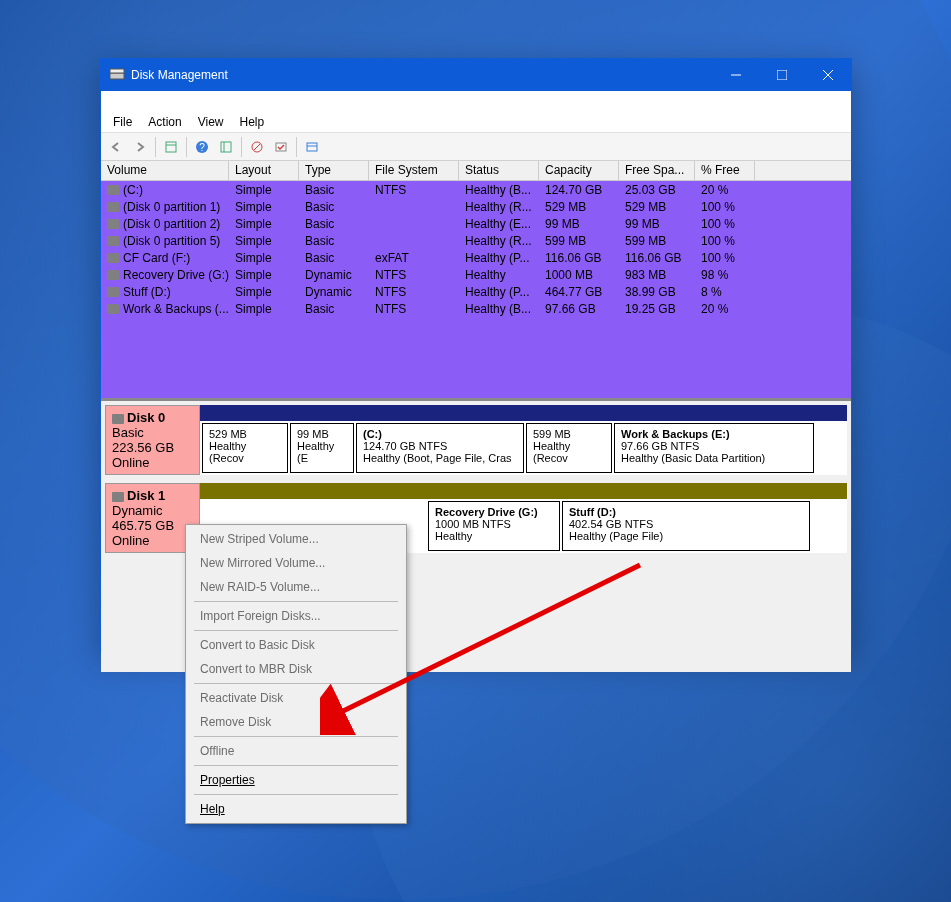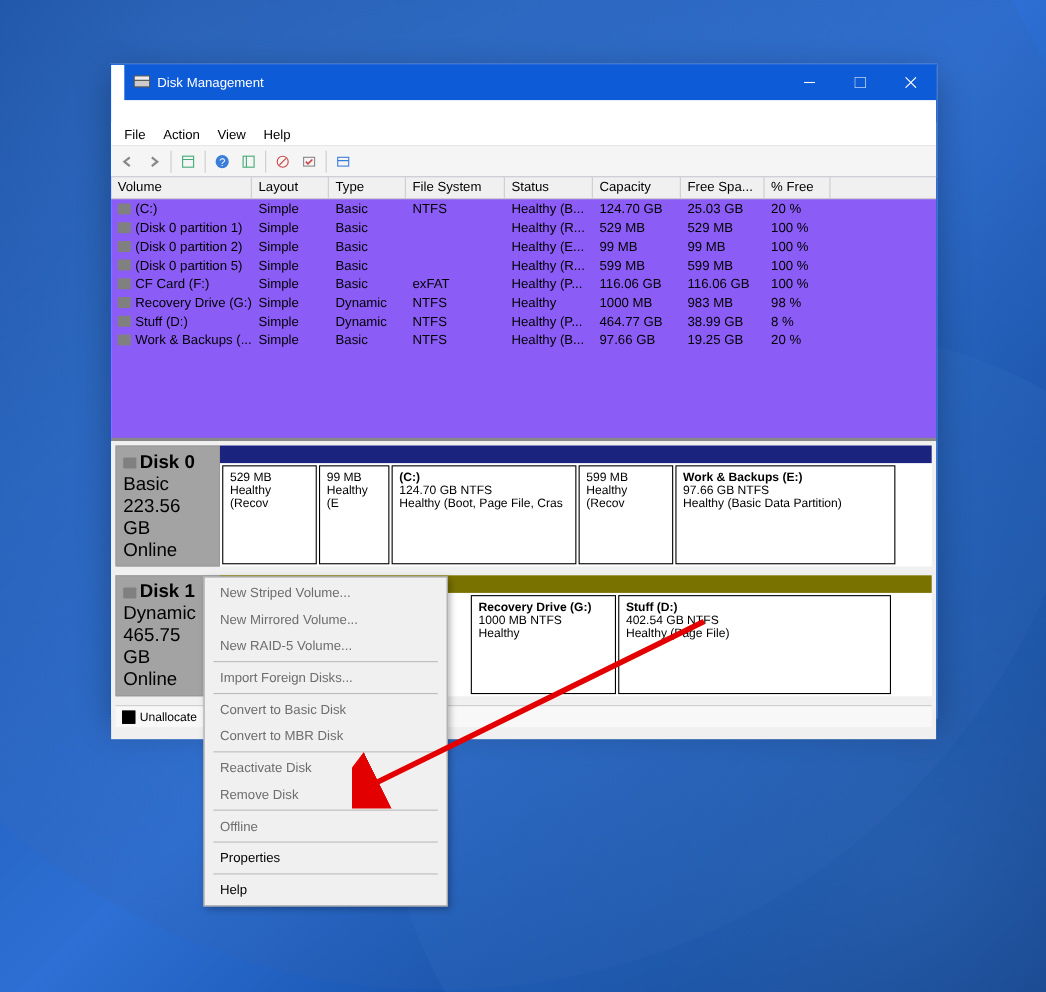--- a/index.html
+++ b/index.html
@@ -1,52 +1,52 @@
 <!DOCTYPE html>
 <html><head>
 <meta charset="utf-8">
 <style>
 * { margin: 0; padding: 0; box-sizing: border-box; font-family: 'Segoe UI', Tahoma, sans-serif; }
 body { width: 951px; height: 902px; background: linear-gradient(135deg, #0a3d91 0%, #1e5bb8 25%, #2d6fd4 50%, #1450a8 75%, #083072 100%); position: relative; overflow: hidden; }
 .bg-swirl { position: absolute; width: 1200px; height: 1200px; border-radius: 50%; background: radial-gradient(ellipse at 30% 30%, rgba(80,140,220,0.4), rgba(20,60,140,0.2)); top: -300px; left: -200px; }
 .bg-swirl2 { position: absolute; width: 800px; height: 800px; border-radius: 50%; background: radial-gradient(ellipse at 60% 60%, rgba(60,120,200,0.5), transparent); bottom: -200px; right: -200px; }
 .window { position: absolute; left: 100px; top: 58px; width: 752px; height: 595px; background: #fff; border: 1px solid #0e5bd7; box-shadow: 0 8px 30px rgba(0,0,0,0.3); }
-.titlebar { height: 32px; background: #0e5bd7; display: flex; align-items: center; color: #fff; font-size: 12px; margin-left: 12px; }
+.titlebar { height: 32px; background: #0e5bd7; display: flex; align-items: center; color: #fff; font-size: 12px; }
 .titlebar-icon { width: 16px; height: 16px; margin: 0 6px 0 8px; }
 .titlebar-title { flex: 1; }
 .win-controls { display: flex; }
 .win-btn { width: 46px; height: 32px; display: flex; align-items: center; justify-content: center; color: #fff; }
 .menubar { height: 22px; background: #fff; border-bottom: 1px solid #e0e0e0; display: flex; align-items: center; font-size: 12px; padding-left: 4px; margin-top: 20px; }
 .menubar-item { padding: 2px 8px; }
 .toolbar { height: 28px; background: #f5f5f5; border-bottom: 1px solid #d0d0d0; display: flex; align-items: center; padding-left: 4px; gap: 2px; }
 .tb-btn { width: 22px; height: 22px; display: flex; align-items: center; justify-content: center; border: 1px solid transparent; }
 .tb-sep { width: 1px; height: 20px; background: #ccc; margin: 0 2px; }
 .content { height: calc(100% - 82px); display: flex; flex-direction: column; }
 .volume-list { flex: 0 0 240px; overflow: auto; border-bottom: 3px solid #888; background: #8b5cf6; }
 .vol-header { display: flex; background: #f0f0f0; border-bottom: 1px solid #ccc; font-size: 12px; height: 20px; position: sticky; top: 0; }
 .vol-header > div { padding: 2px 6px; border-right: 1px solid #ccc; white-space: nowrap; overflow: hidden; }
 .vol-row { display: flex; font-size: 12px; height: 17px; align-items: center; }
 .vol-row > div { padding: 0 6px; white-space: nowrap; overflow: hidden; }
 .c-vol { width: 128px; } .c-lay { width: 70px; } .c-type { width: 70px; } .c-fs { width: 90px; } .c-stat { width: 80px; } .c-cap { width: 80px; } .c-free { width: 76px; } .c-pct { width: 60px; }
 .vol-icon { display: inline-block; width: 12px; height: 10px; background: #808080; margin-right: 4px; vertical-align: middle; border-radius: 1px; }
 .disk-map { flex: 1; overflow: auto; background: #f0f0f0; padding: 4px; }
 .disk-row { display: flex; margin-bottom: 8px; background: #fff; }
-.disk-label { width: 95px; background: #a3a3a3; border: 1px solid #999; padding: 4px 6px; font-size: 17px; }
+.disk-label { width: 95px; background: #fca5a5; border: 1px solid #999; padding: 4px 6px; font-size: 13px; }
 .disk-label .dn { font-weight: bold; }
 .disk-parts { flex: 1; display: flex; flex-direction: column; }
 .disk-hdr { height: 16px; background: #1a237e; }
 .disk-hdr.dyn { background: #7a7200; }
 .disk-boxes { flex: 1; display: flex; gap: 2px; padding: 2px 0 2px 2px; }
 .part-box { border: 1px solid #000; padding: 4px 6px; font-size: 11px; background: #fff; overflow: hidden; }
 .part-box .pn { font-weight: bold; }
 .legend { height: 20px; background: #f8f8f8; border-top: 1px solid #ccc; display: flex; align-items: center; padding-left: 6px; font-size: 11px; gap: 4px; }
 .leg-box { width: 12px; height: 12px; border: 1px solid #000; background: #000; }
 .context-menu { position: absolute; left: 185px; top: 524px; width: 222px; background: #f0f0f0; border: 1px solid #a0a0a0; box-shadow: 2px 2px 6px rgba(0,0,0,0.3); font-size: 12px; padding: 2px 0; }
 .ctx-item { padding: 5px 14px; color: #6d6d6d; }
-.ctx-item.enabled { color: #000; }
+.ctx-item.enabled { color: #000; text-decoration: underline; }
 .ctx-sep { height: 1px; background: #bbb; margin: 2px 8px; }
 .arrow { position: absolute; left: 320px; top: 555px; pointer-events: none; }
 </style>
 </head>
 <body>
 
 <div class="bg-swirl"></div>
 <div class="bg-swirl2"></div>
 
 <div class="window">
@@ -287,24 +287,20 @@
                 </div>
                 <div class="part-box" style="width: 248px;">
                   <div class="pn">Stuff  (D:)</div>
                   <div>402.54 GB NTFS</div>
                   <div>Healthy (Page File)</div>
                 </div>
               </div>
             </div>
           </div>
         </div>
-      <div class="legend">
-        <span class="leg-box"></span>
-        <span>Unallocate</span>
-      </div>
     </div>
   </div>
 </div>
 
 <div class="context-menu" id="ctx">
     <div class="ctx-item">New Striped Volume...</div>
     <div class="ctx-item">New Mirrored Volume...</div>
     <div class="ctx-item">New RAID-5 Volume...</div>
     <div class="ctx-sep"></div>
     <div class="ctx-item">Import Foreign Disks...</div>

